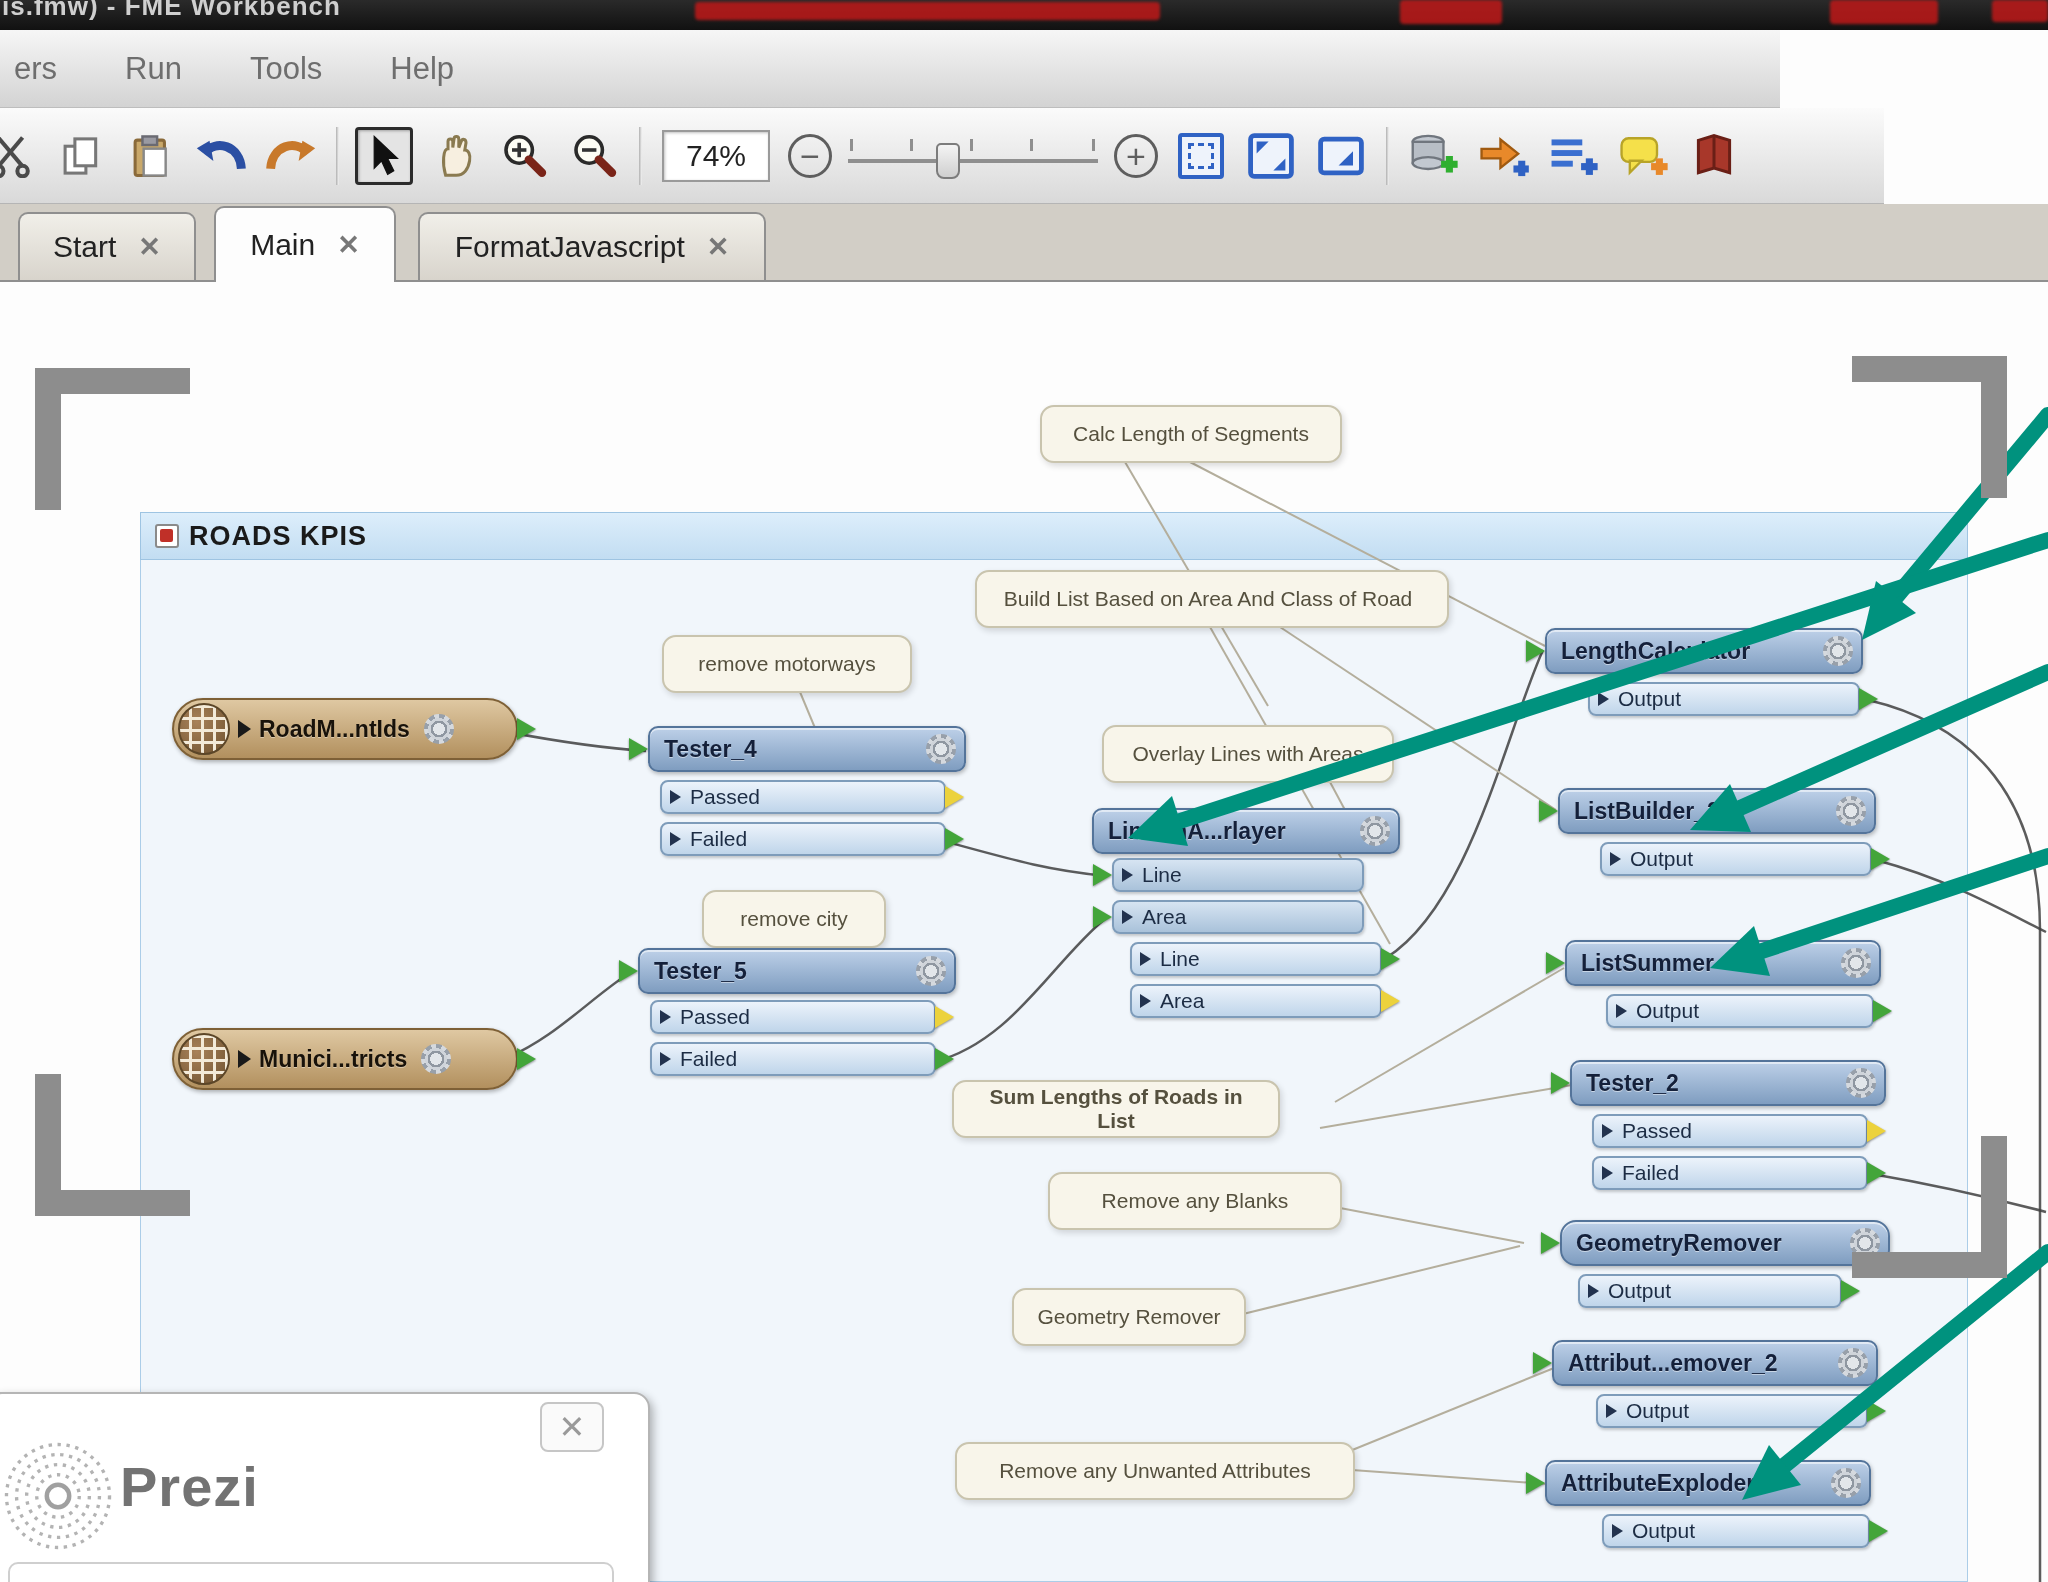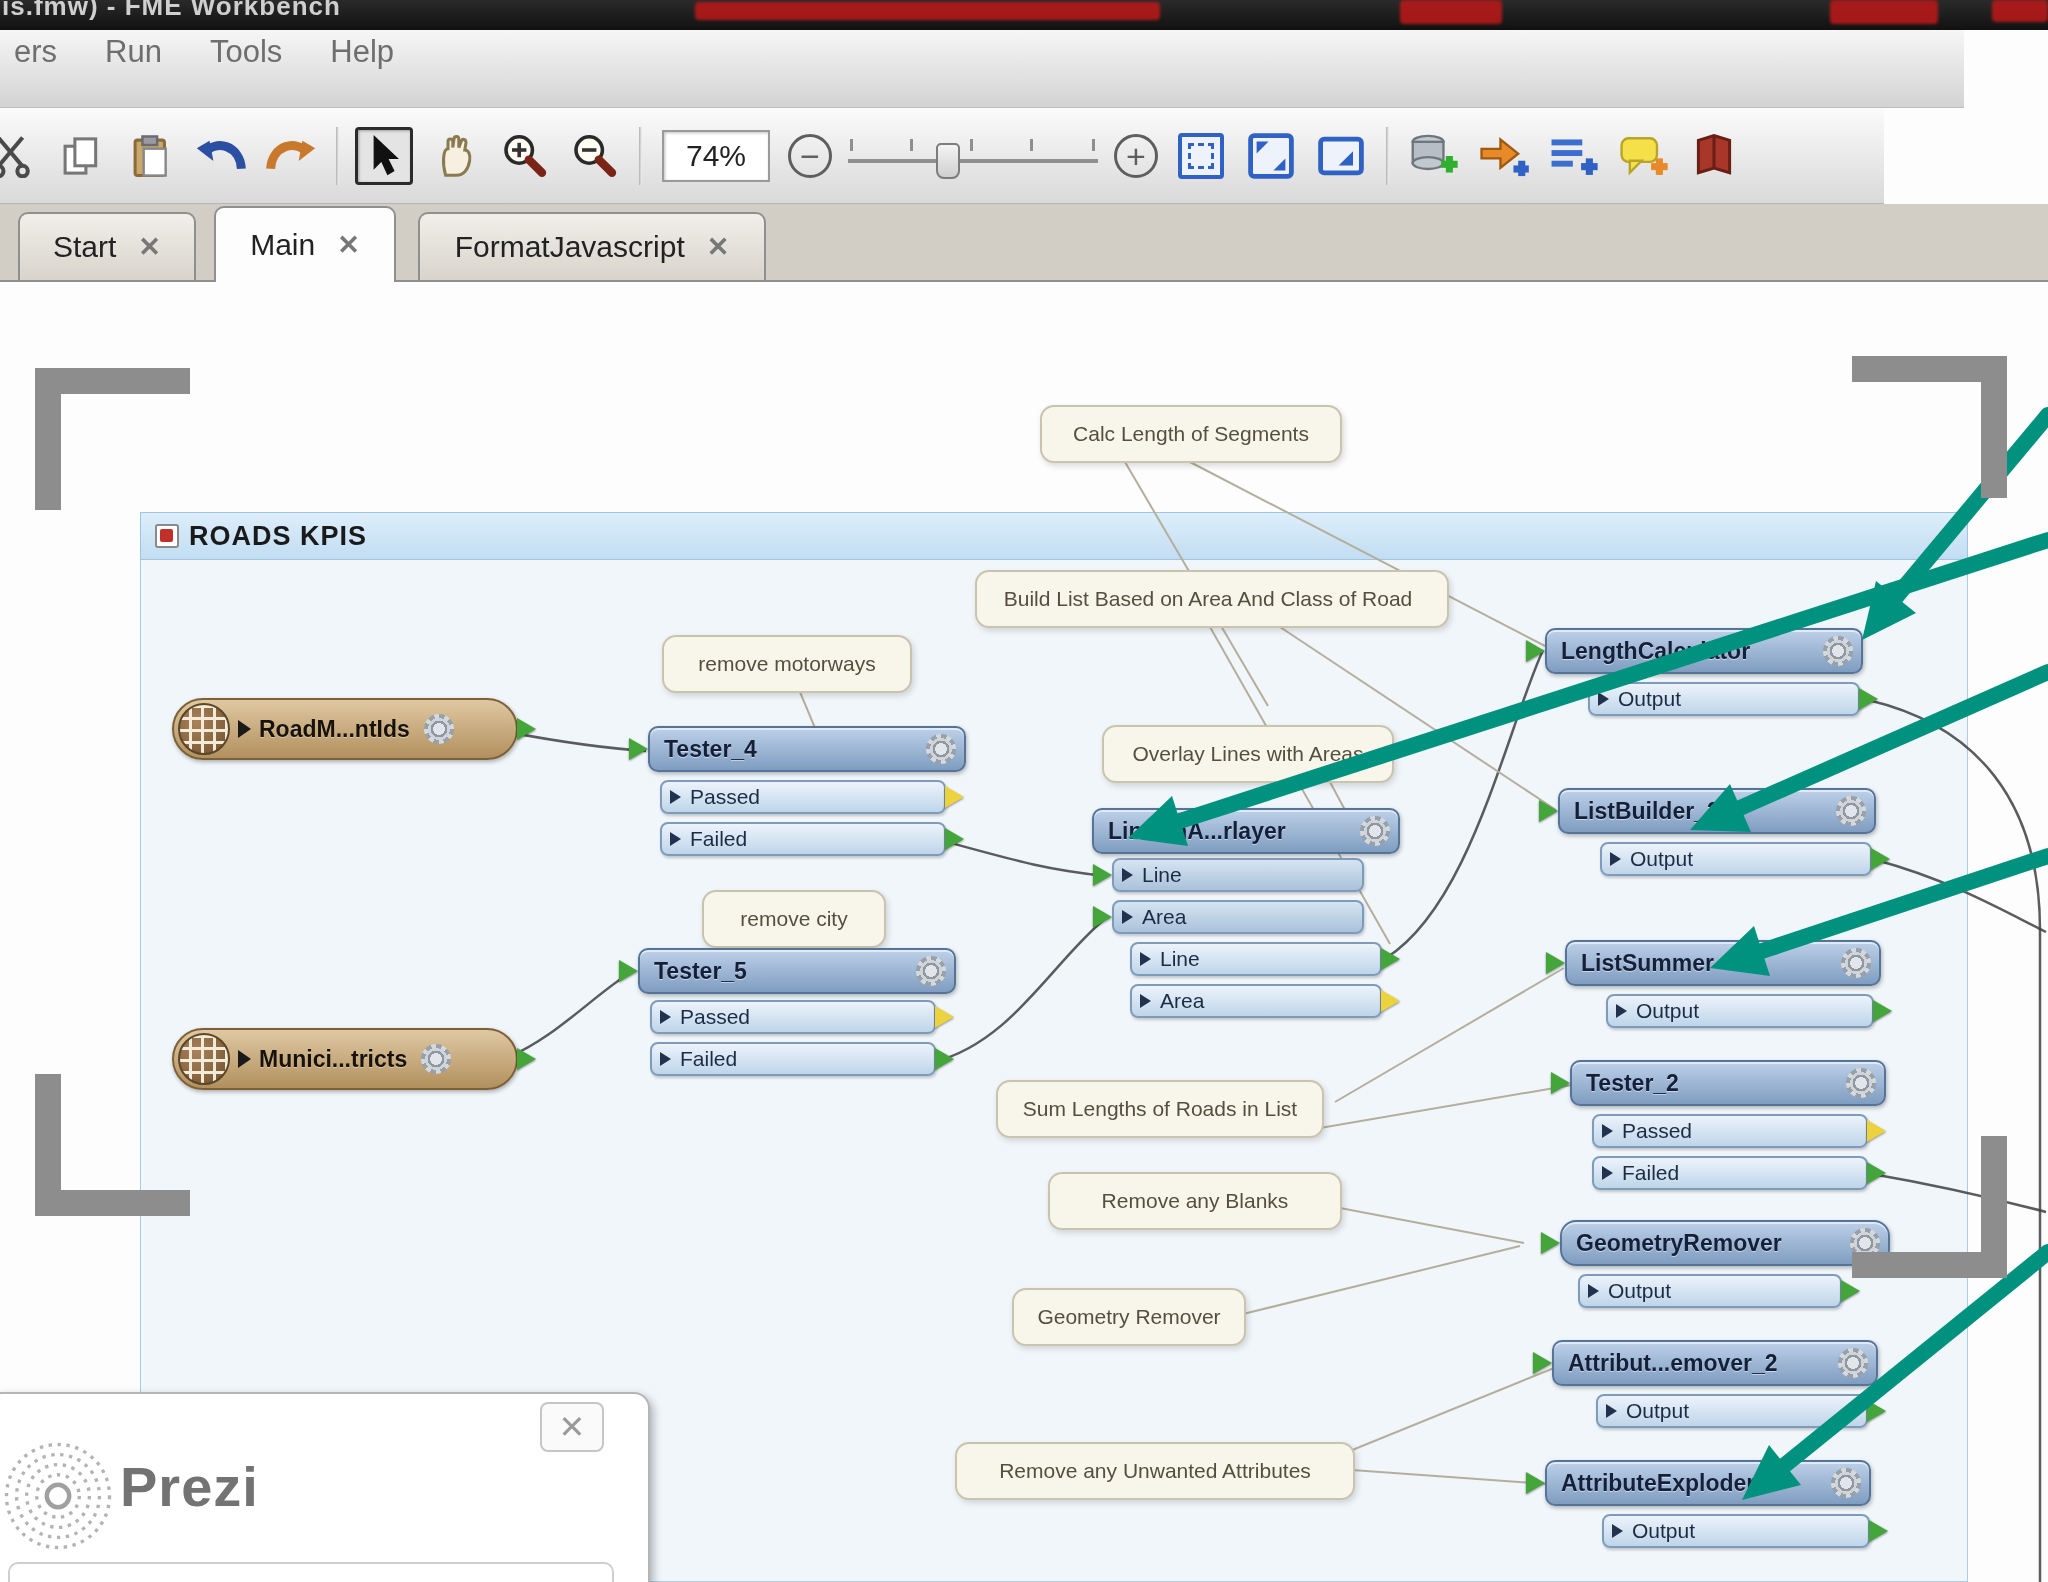--- a/index.html
+++ b/index.html
@@ -4,21 +4,21 @@
 <style>
   * { margin:0; padding:0; box-sizing:border-box; }
   body { font-family:"Liberation Sans", sans-serif; background:#666; }
   .screen { position:relative; width:2048px; height:1582px; background:#fdfdfd; overflow:hidden; }
 
   
   .titlebar { position:absolute; left:0; top:0; width:2048px; height:30px; background:linear-gradient(#2a2a2a,#111); overflow:hidden; }
   .title-text { position:absolute; left:2px; top:-9px; color:#cfcfcf; font-size:26px; font-weight:bold; letter-spacing:1px; white-space:nowrap; }
   .redmark { position:absolute; background:rgba(190,25,25,.85); border-radius:4px; filter:blur(1.5px); }
 
-  .menubar { position:absolute; left:0; top:30px; width:1964px; height:78px; background:linear-gradient(#f6f6f6,#d3d3d3); display:flex; align-items:flex-start; gap:32px; padding-left:6px; border-bottom:1px solid #bdbdbd; }
+  .menubar { position:absolute; left:0; top:30px; width:1780px; height:78px; background:linear-gradient(#f6f6f6,#d3d3d3); display:flex; align-items:center; gap:52px; padding-left:6px; border-bottom:1px solid #bdbdbd; }
   .menu-item { font-size:31px; color:#6e6e6e; padding:4px 8px; }
 
   .toolbar { position:absolute; left:0; top:108px; width:1884px; height:96px; background:linear-gradient(#fbfbfb,#d9d9d9); display:flex; align-items:center; border-bottom:1px solid #b5b5b5; overflow:hidden; }
   .tbtn { flex:0 0 auto; width:58px; height:58px; display:flex; align-items:center; justify-content:center; margin:0 6px; }
   .tsep { flex:0 0 auto; width:3px; height:58px; margin:0 10px; background:linear-gradient(90deg,#b0b0b0,#f4f4f4); }
   .tbtn.pressed { border:3px solid #2b2b2b; border-radius:4px; background:#e4e4e4; box-shadow:inset 1px 1px 3px rgba(0,0,0,.3); }
   .zoomfield { flex:0 0 auto; width:108px; height:52px; background:#fff; border:2px solid #9a9a9a; box-shadow:inset 1px 1px 3px rgba(0,0,0,.25); display:flex; align-items:center; justify-content:center; font-size:30px; color:#222; margin:0 10px; }
   .circbtn { flex:0 0 auto; width:44px; height:44px; border:3px solid #5e5e5e; border-radius:50%; display:flex; align-items:center; justify-content:center; font-size:34px; color:#5e5e5e; margin:0 8px; line-height:0; }
   .slider { flex:0 0 auto; position:relative; width:250px; height:58px; margin:0 8px; }
   .slider .track { position:absolute; left:0; right:0; top:32px; height:4px; background:#8f8f8f; }
@@ -284,21 +284,21 @@
     </div>
   <div class="anno" style="left:662px;top:635px;width:250px;">
       <span>remove motorways</span>
     </div>
   <div class="anno" style="left:1102px;top:725px;width:292px;">
       <span>Overlay Lines with Areas</span>
     </div>
   <div class="anno" style="left:702px;top:890px;width:184px;">
       <span>remove city</span>
     </div>
-  <div class="anno" style="left:996px;top:1080px;width:328px;">
+  <div class="anno" style="left:952px;top:1080px;width:328px;font-weight:bold;">
       <span>Sum Lengths of Roads in List</span>
     </div>
   <div class="anno" style="left:1048px;top:1172px;width:294px;">
       <span>Remove any Blanks</span>
     </div>
   <div class="anno" style="left:1012px;top:1288px;width:234px;">
       <span>Geometry Remover</span>
     </div>
   <div class="anno" style="left:955px;top:1442px;width:400px;">
       <span>Remove any Unwanted Attributes</span>

